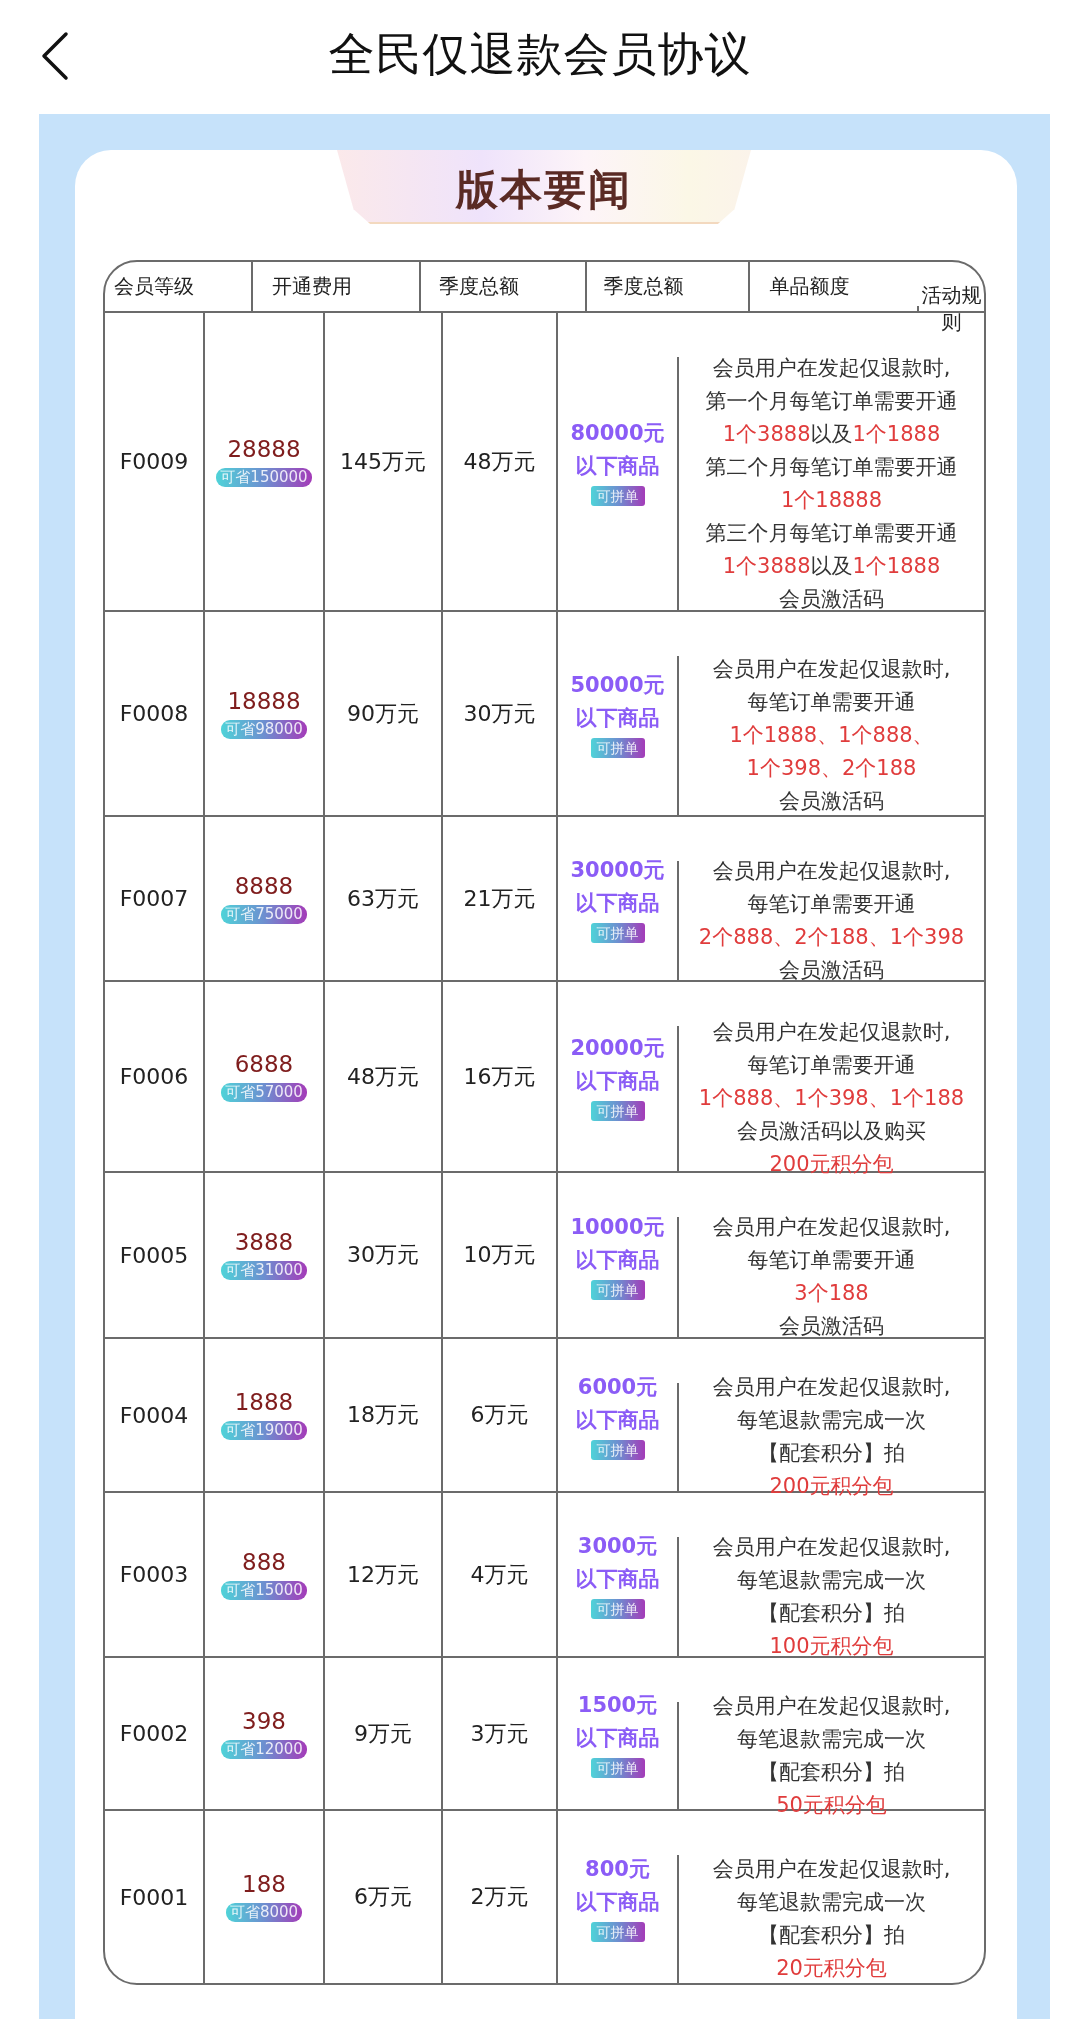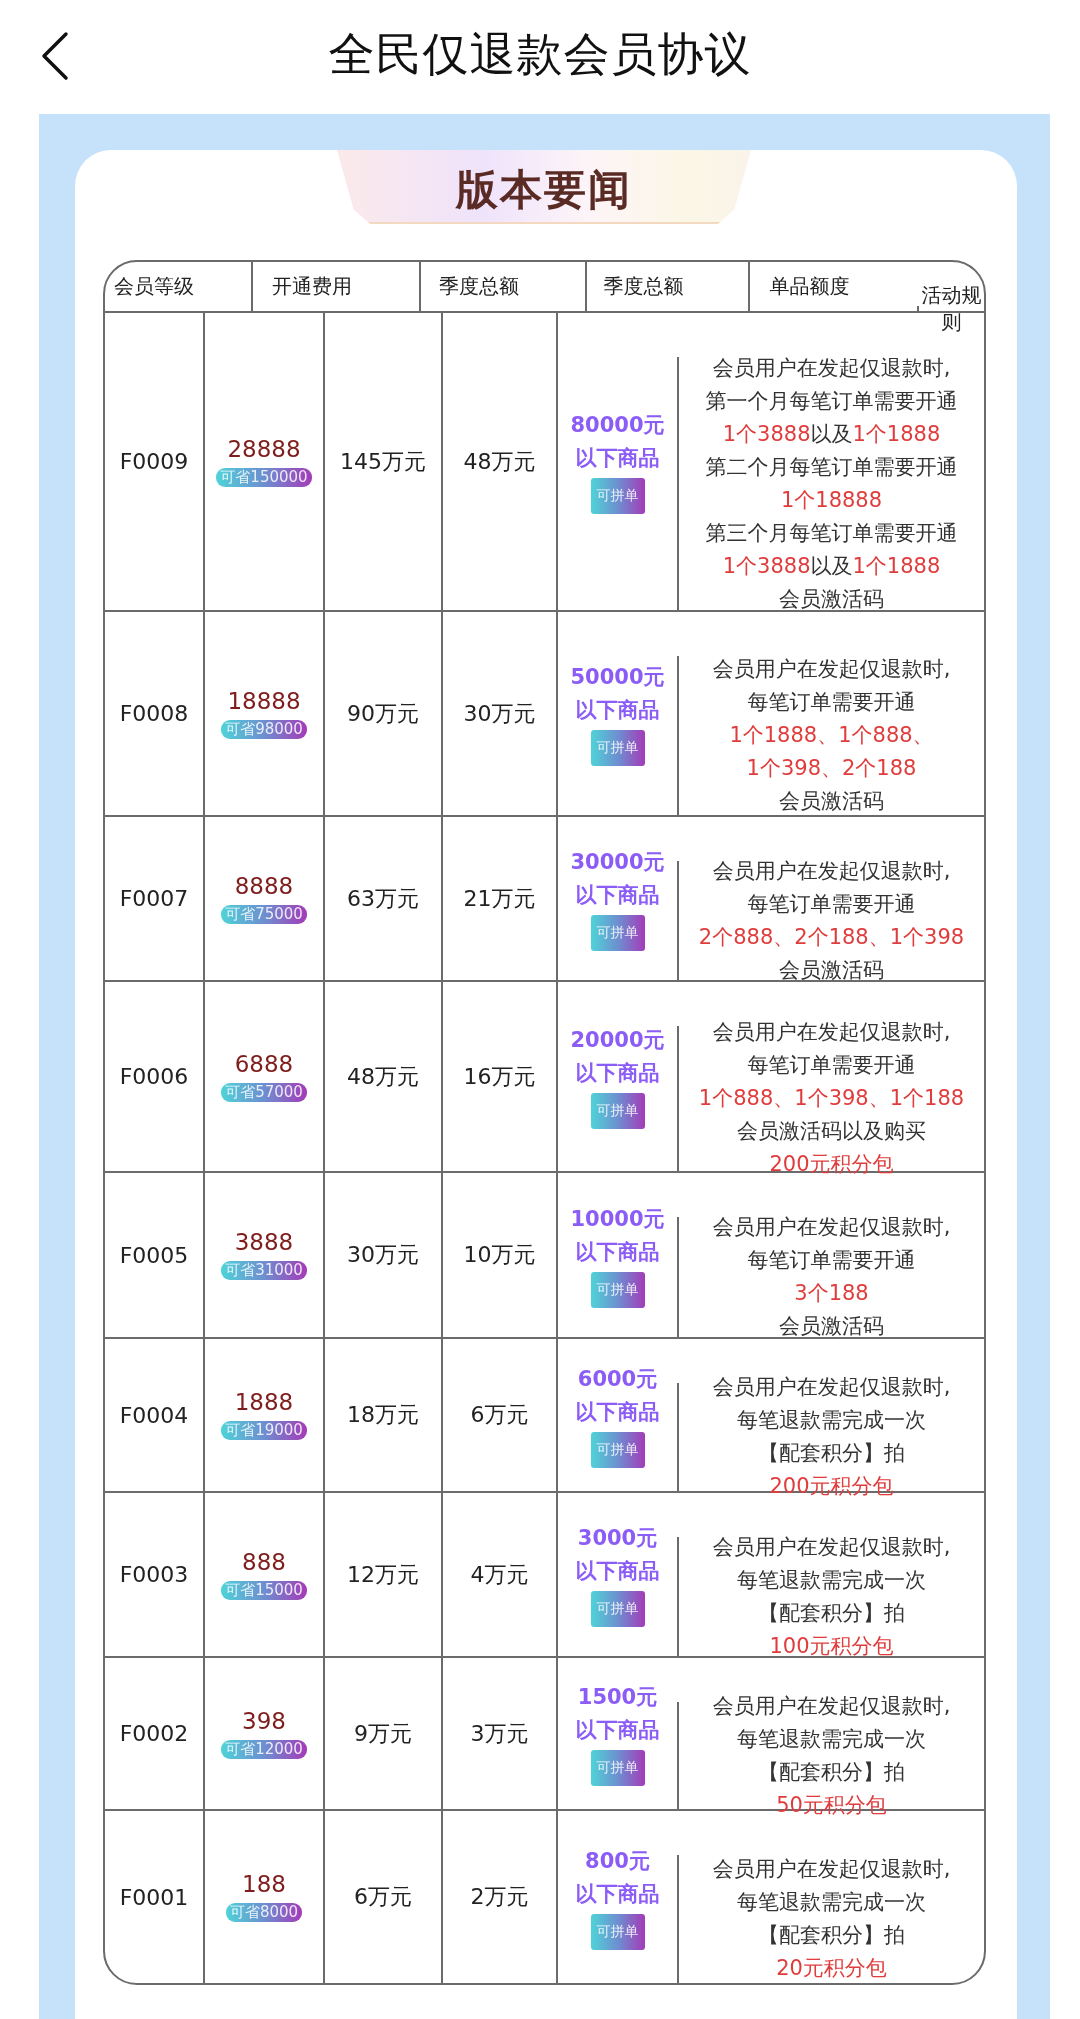--- a/index.html
+++ b/index.html
@@ -27,22 +27,22 @@
   .cell:first-child { border-left: none; }
   .c1 { width: 98px; } .c2 { width: 120px; } .c3 { width: 118px; } .c4 { width: 115px; } .c5 { width: 121px; } .c6 { flex: 1; margin-top: 44px; }
   .hcell { font-size: 20px; color: #222; }
 
   .level { font-size: 22px; color: #222; }
   .fee { font-size: 23px; color: #7f1d1d; line-height: 24px; }
   .save-badge { margin-top: 7px; font-size: 15px; line-height: 19px; padding: 0 4px; border-radius: 9px; color: rgba(255,255,255,0.85);
                 background: linear-gradient(90deg, #4fd3d8 0%, #6d8fd0 50%, #a43bb8 100%); }
   .amount { font-size: 22px; color: #222; }
   .item-limit { font-size: 21px; font-weight: bold; color: #8b5cf6; line-height: 33px; }
-  .merge-badge { margin-top: 3px; font-size: 14px; line-height: 20px; padding: 8px 6px; border-radius: 3px; color: rgba(255,255,255,0.85);
-                 background: linear-gradient(90deg, #4fd3d8 0%, #6d8fd0 50%, #a43bb8 100%); font-family: Liberation Serif, serif; }
+  .merge-badge { margin-top: 3px; font-size: 14px; line-height: 20px; padding: 0 6px; border-radius: 3px; color: rgba(255,255,255,0.85);
+                 background: linear-gradient(90deg, #4fd3d8 0%, #6d8fd0 50%, #a43bb8 100%); }
   .rule-line { font-size: 21px; line-height: 33px; color: #333; white-space: nowrap; }
   .red { color: #e03c3c; text-align: center; }
 </style>
 </head>
 <body>
 
 <div class="nav">
   <div class="back">
     <span>
       <svg width="60" height="62" viewBox="0 0 60 62">

